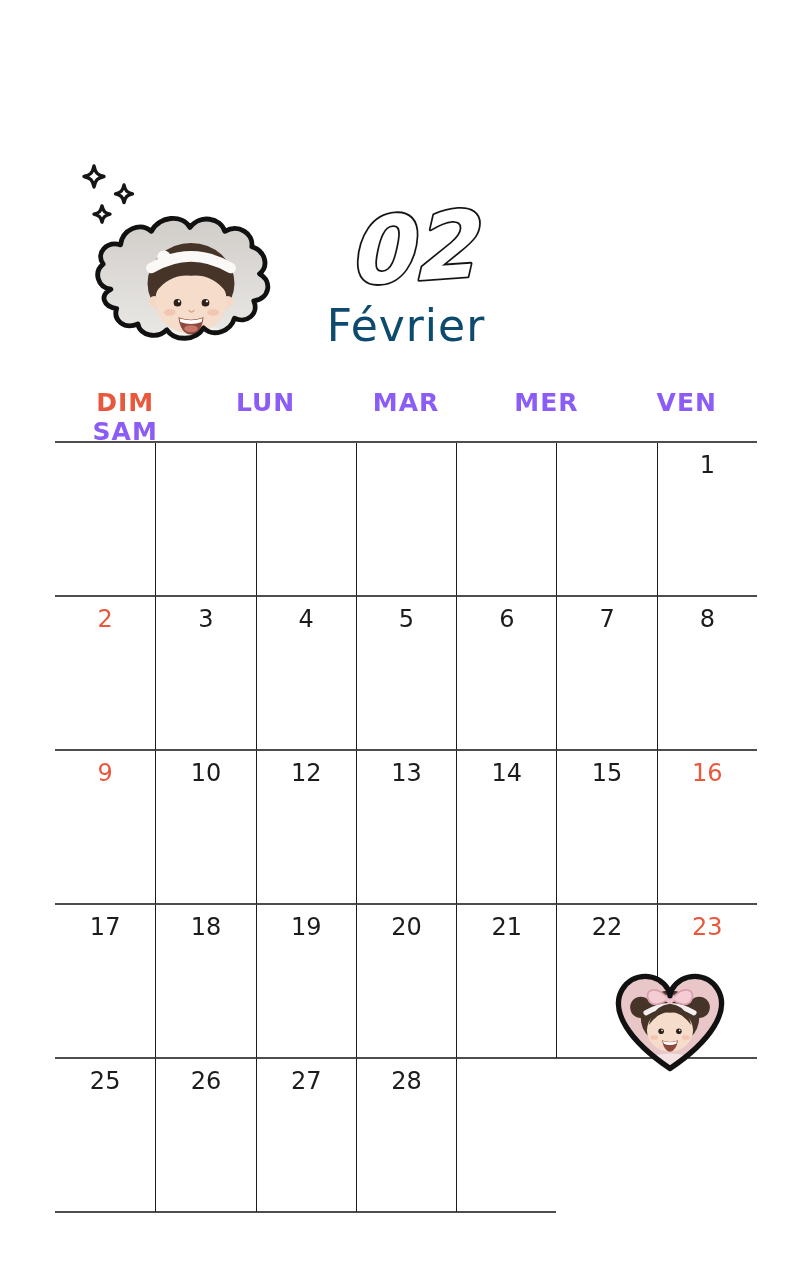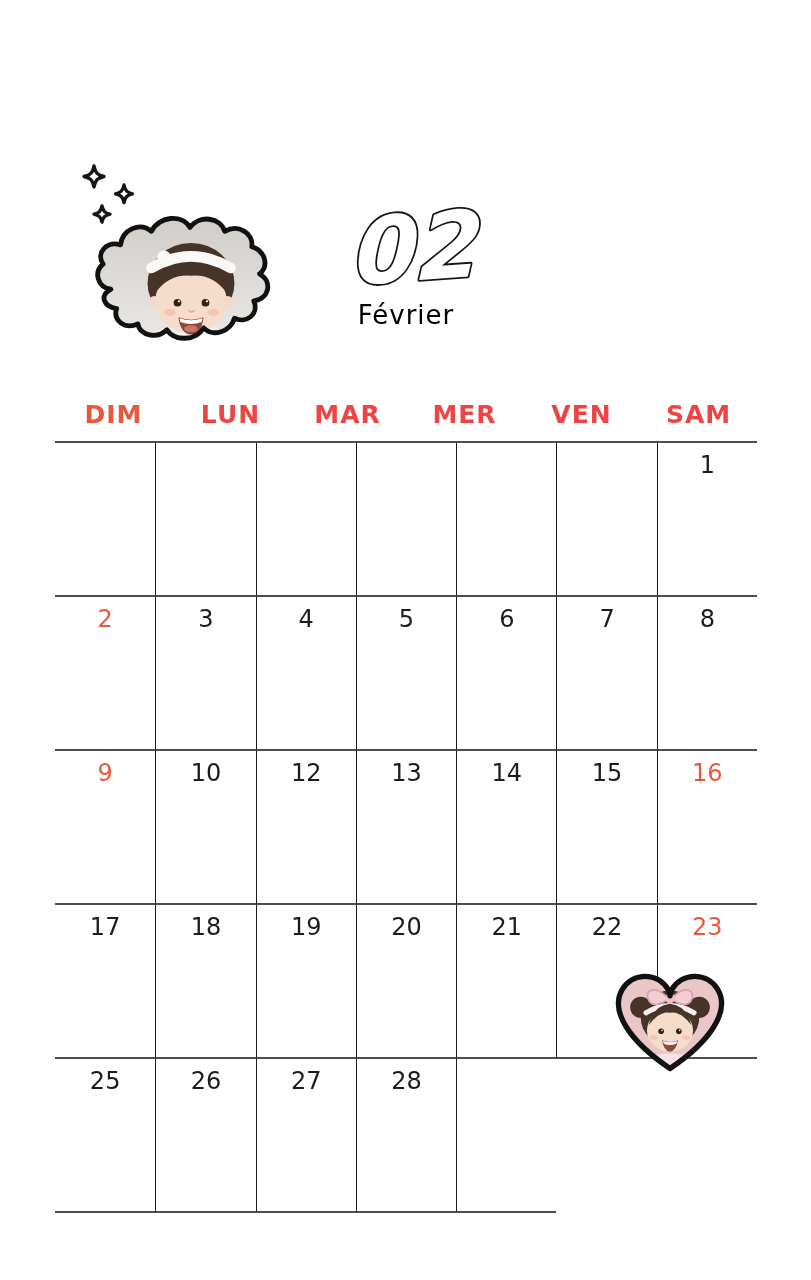--- a/index.html
+++ b/index.html
@@ -11,33 +11,33 @@
     font-family:"DejaVu Sans", sans-serif;
     overflow:hidden;
   }
 
   
   .sparkles { position:absolute; left:78px; top:162px; width:66px; height:76px; }
   .cloud-photo { position:absolute; left:86px; top:212px; width:210px; height:140px; }
   .month-number { position:absolute; left:333px; top:196px; width:170px; height:105px; }
   .month-name {
     position:absolute; left:308px; top:300px; width:196px;
-    text-align:center; font-size:26px; font-weight:500; color:#000000;
+    text-align:center; font-size:44px; font-weight:500; color:#0c4a6e;
     letter-spacing:1px;
   }
 
   
   .calendar { position:absolute; left:55px; top:388px; width:702px; }
   .day-row {
-    display:grid; grid-template-columns:repeat(6,1fr);
+    display:grid; grid-template-columns:repeat(5,1fr);
     height:53px;
   }
   .day-cell {
     display:flex; align-items:center; justify-content:center;
-    font-size:25px; font-weight:bold; color:#ef4444; letter-spacing:1px;
+    font-size:25px; font-weight:bold; color:#8b5cf6; letter-spacing:1px;
   }
   .day-cell.sun { color:#e8583c; }
   .grid {
     display:grid; grid-template-columns:repeat(7,1fr);
     grid-auto-rows:154px;
     border-top:2px solid #4d4d4d;
   }
   .cell {
     border-bottom:2px solid #4d4d4d;
     border-left:1.5px solid #1c1c1c;

